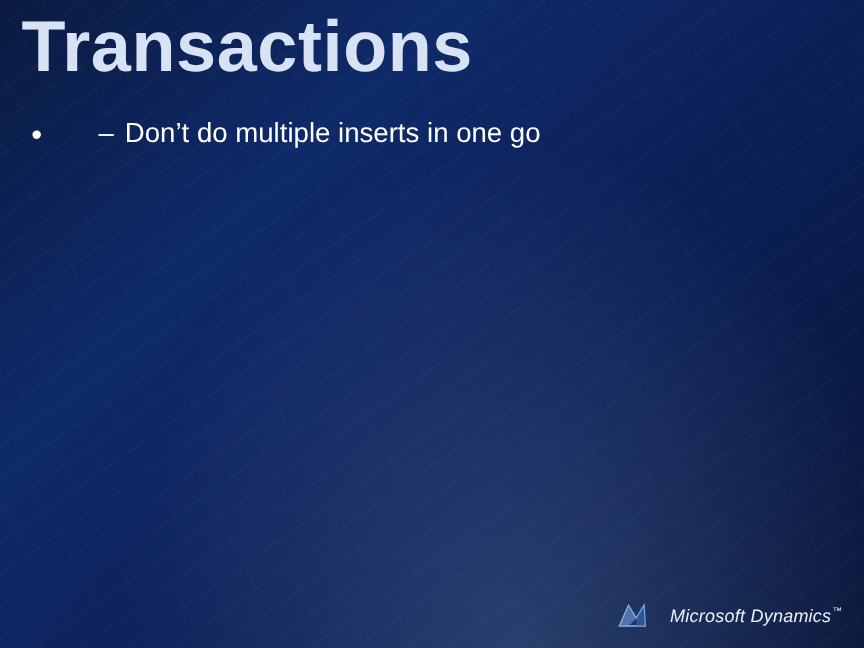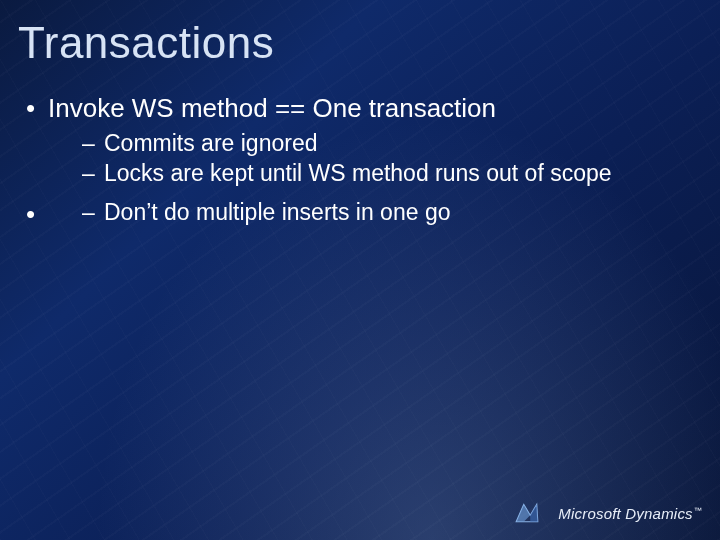--- a/index.html
+++ b/index.html
@@ -33,23 +33,23 @@
       repeating-linear-gradient(60deg,
         rgba(255,255,255,0.015) 0px,
         rgba(255,255,255,0.015) 1px,
         rgba(255,255,255,0) 1px,
         rgba(255,255,255,0) 30px);
     pointer-events: none;
   }
   .title {
     position: absolute;
     left: 18px;
-    top: 18px;
-    font-size: 44px;
-    font-weight: 400;
+    top: 4px;
+    font-size: 60px;
+    font-weight: 700;
     color: #d7e3f5;
     letter-spacing: 0.5px;
   }
   .content {
     position: absolute;
     left: 20px;
     top: 92px;
     right: 20px;
     font-size: 26px;
     line-height: 1.25;
@@ -115,31 +115,20 @@
 <body>
 
 <div class="slide">
   <div class="streaks"></div>
 
   <div class="title">Transactions</div>
 
   <div class="content">
     <ul class="level1">
       <li>
-        <span>Invoke WS method == One transaction</span>
-        <ul class="level2">
-          <li>
-            <span>Commits are ignored</span>
-          </li>
-          <li>
-            <span>Locks are kept until WS method runs out of scope</span>
-          </li>
-        </ul>
-      </li>
-      <li>
         <ul class="level2">
           <li>
             <span>Don’t do multiple inserts in one go</span>
           </li>
         </ul>
       </li>
     </ul>
   </div>
 
   <div class="footer-logo">

